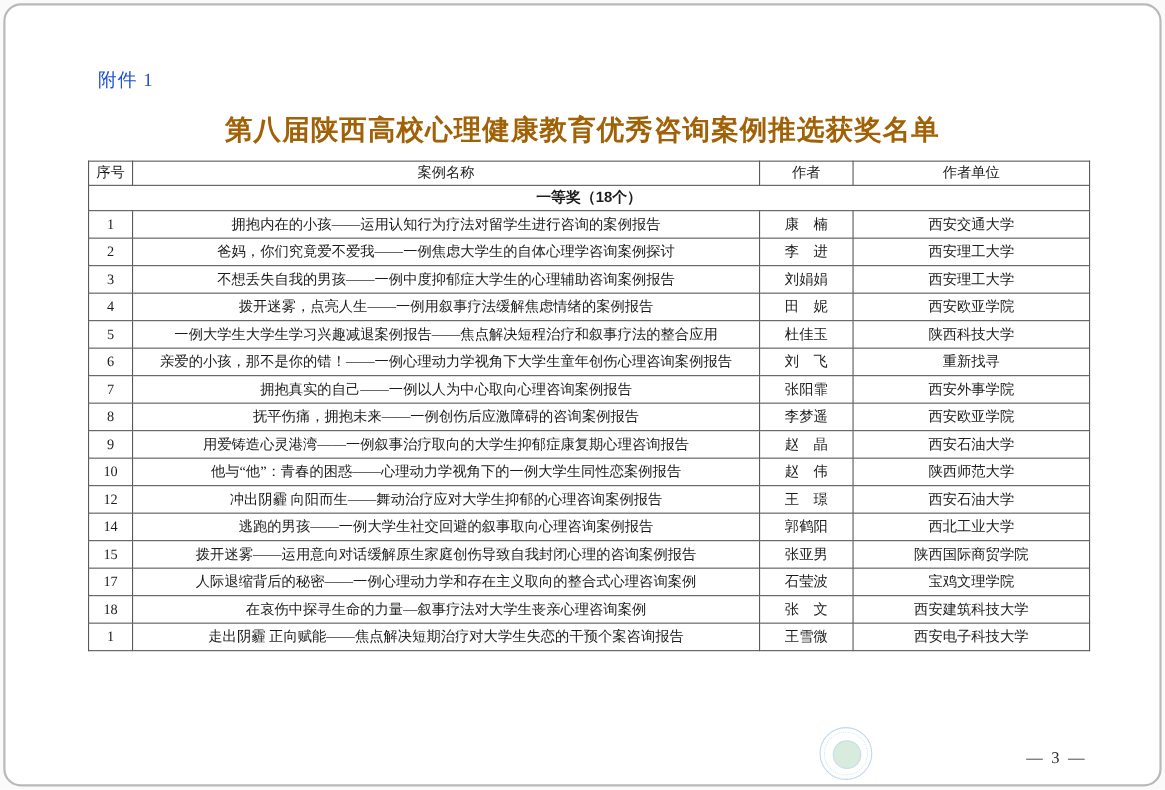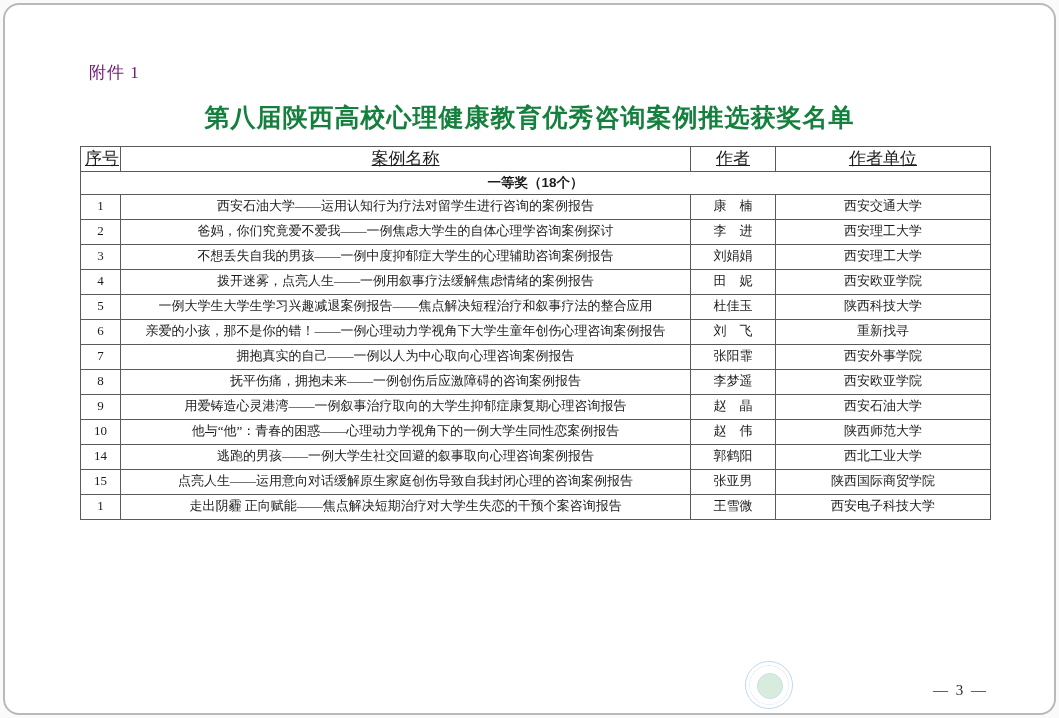--- a/index.html
+++ b/index.html
@@ -8,38 +8,38 @@
     font-family:"Liberation Serif","DejaVu Serif",serif;
     -webkit-font-smoothing:antialiased;
   }
   .page-frame {
     position:absolute; left:3px; top:3px; right:3px; bottom:3px;
     background:#ffffff; border:2px solid #b9b9b9; border-radius:16px;
     overflow:hidden;
   }
   .attachment-label {
     position:absolute; left:84px; top:56px;
-    font-size:17px; color:#701a75; letter-spacing:1px;
+    font-size:17px; color:#1d4ed8; letter-spacing:1px;
   }
   .doc-title {
     position:absolute; left:0; right:0; top:96px; text-align:center;
     font-family:"Liberation Sans","DejaVu Sans",sans-serif;
-    font-size:25px; font-weight:bold; color:#15803d; letter-spacing:1px;
+    font-size:25px; font-weight:bold; color:#a16207; letter-spacing:1px;
   }
   table.awards {
     position:absolute; left:75px; top:141px; width:910px;
     border-collapse:collapse; table-layout:fixed;
   }
   table.awards th, table.awards td {
     border:1px solid #5a5a5a; color:#1c1c1c;
     font-size:13px; line-height:1.15; text-align:center;
     padding:2px 4px; overflow:hidden; white-space:nowrap;
     font-weight:normal; height:20px;
   }
-  table.awards th { height:17px; font-size:17px;text-decoration:underline; }
+  table.awards th { height:17px; font-size:13px; }
   tr.section-row td {
     font-weight:bold; font-size:13.5px; height:18px;
     font-family:"Liberation Sans","DejaVu Sans",sans-serif;
   }
   .page-number {
     position:absolute; right:66px; bottom:14px;
     font-size:15px; color:#2a2a2a; letter-spacing:2px;
   }
   .seal-watermark {
     position:absolute; left:740px; top:656px; width:48px; height:48px;
@@ -79,21 +79,21 @@
           <th>作者</th>
           <th>作者单位</th>
         </tr>
     </thead>
     <tbody>
         <tr class="section-row">
           <td colspan="4">一等奖（18个）</td>
         </tr>
         <tr>
           <td>1</td>
-          <td>西安石油大学——运用认知行为疗法对留学生进行咨询的案例报告</td>
+          <td>拥抱内在的小孩——运用认知行为疗法对留学生进行咨询的案例报告</td>
           <td>康　楠</td>
           <td>西安交通大学</td>
         </tr>
         <tr>
           <td>2</td>
           <td>爸妈，你们究竟爱不爱我——一例焦虑大学生的自体心理学咨询案例探讨</td>
           <td>李　进</td>
           <td>西安理工大学</td>
         </tr>
         <tr>
@@ -138,30 +138,48 @@
           <td>赵　晶</td>
           <td>西安石油大学</td>
         </tr>
         <tr>
           <td>10</td>
           <td>他与“他”：青春的困惑——心理动力学视角下的一例大学生同性恋案例报告</td>
           <td>赵　伟</td>
           <td>陕西师范大学</td>
         </tr>
         <tr>
+          <td>12</td>
+          <td>冲出阴霾 向阳而生——舞动治疗应对大学生抑郁的心理咨询案例报告</td>
+          <td>王　璟</td>
+          <td>西安石油大学</td>
+        </tr>
+        <tr>
           <td>14</td>
           <td>逃跑的男孩——一例大学生社交回避的叙事取向心理咨询案例报告</td>
           <td>郭鹤阳</td>
           <td>西北工业大学</td>
         </tr>
         <tr>
           <td>15</td>
-          <td>点亮人生——运用意向对话缓解原生家庭创伤导致自我封闭心理的咨询案例报告</td>
+          <td>拨开迷雾——运用意向对话缓解原生家庭创伤导致自我封闭心理的咨询案例报告</td>
           <td>张亚男</td>
           <td>陕西国际商贸学院</td>
+        </tr>
+        <tr>
+          <td>17</td>
+          <td>人际退缩背后的秘密——一例心理动力学和存在主义取向的整合式心理咨询案例</td>
+          <td>石莹波</td>
+          <td>宝鸡文理学院</td>
+        </tr>
+        <tr>
+          <td>18</td>
+          <td>在哀伤中探寻生命的力量—叙事疗法对大学生丧亲心理咨询案例</td>
+          <td>张　文</td>
+          <td>西安建筑科技大学</td>
         </tr>
         <tr>
           <td>1</td>
           <td>走出阴霾 正向赋能——焦点解决短期治疗对大学生失恋的干预个案咨询报告</td>
           <td>王雪微</td>
           <td>西安电子科技大学</td>
         </tr>
       </tbody>
   </table>
 

